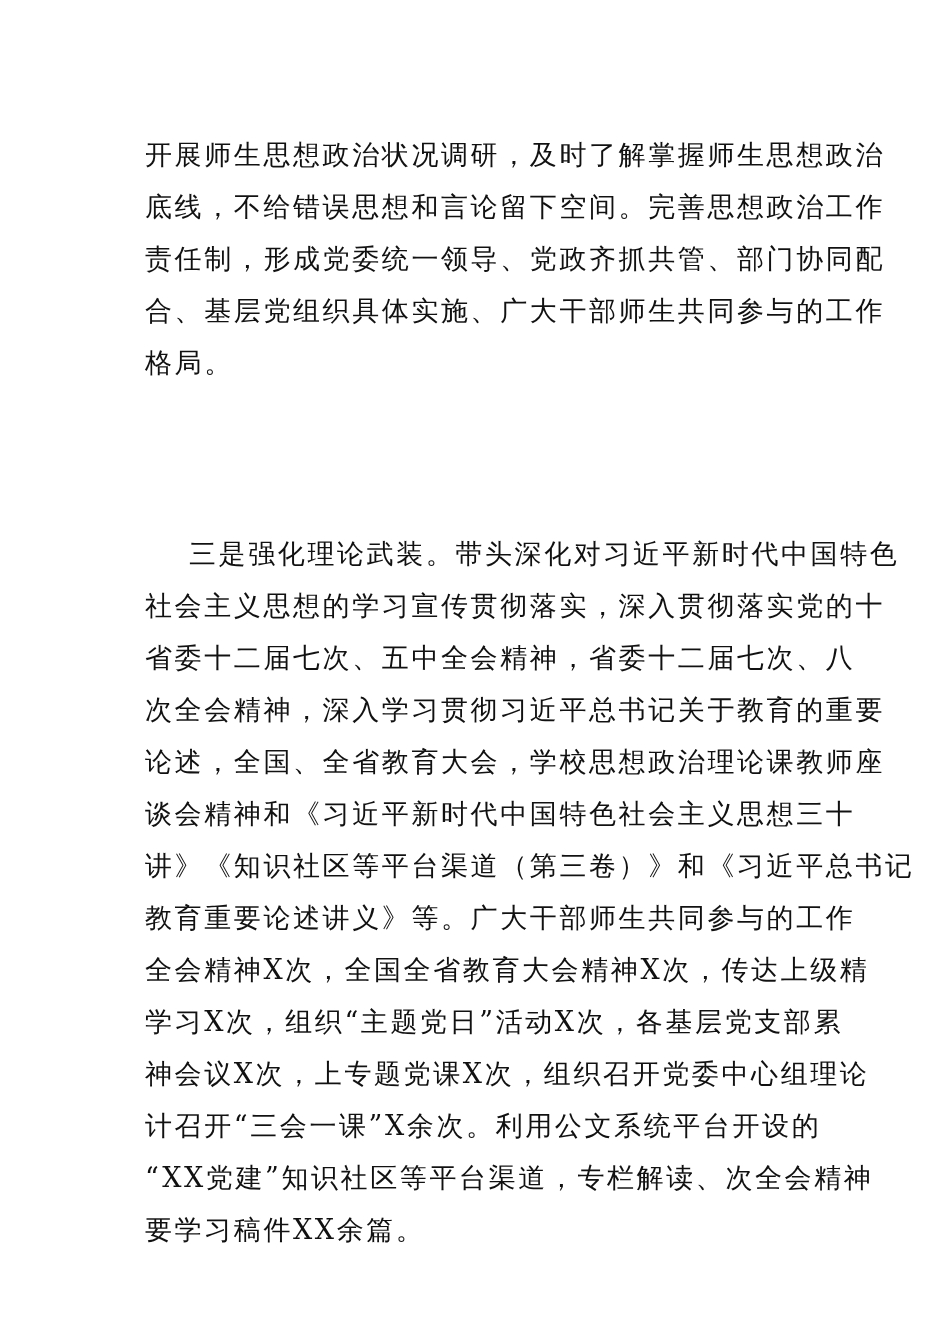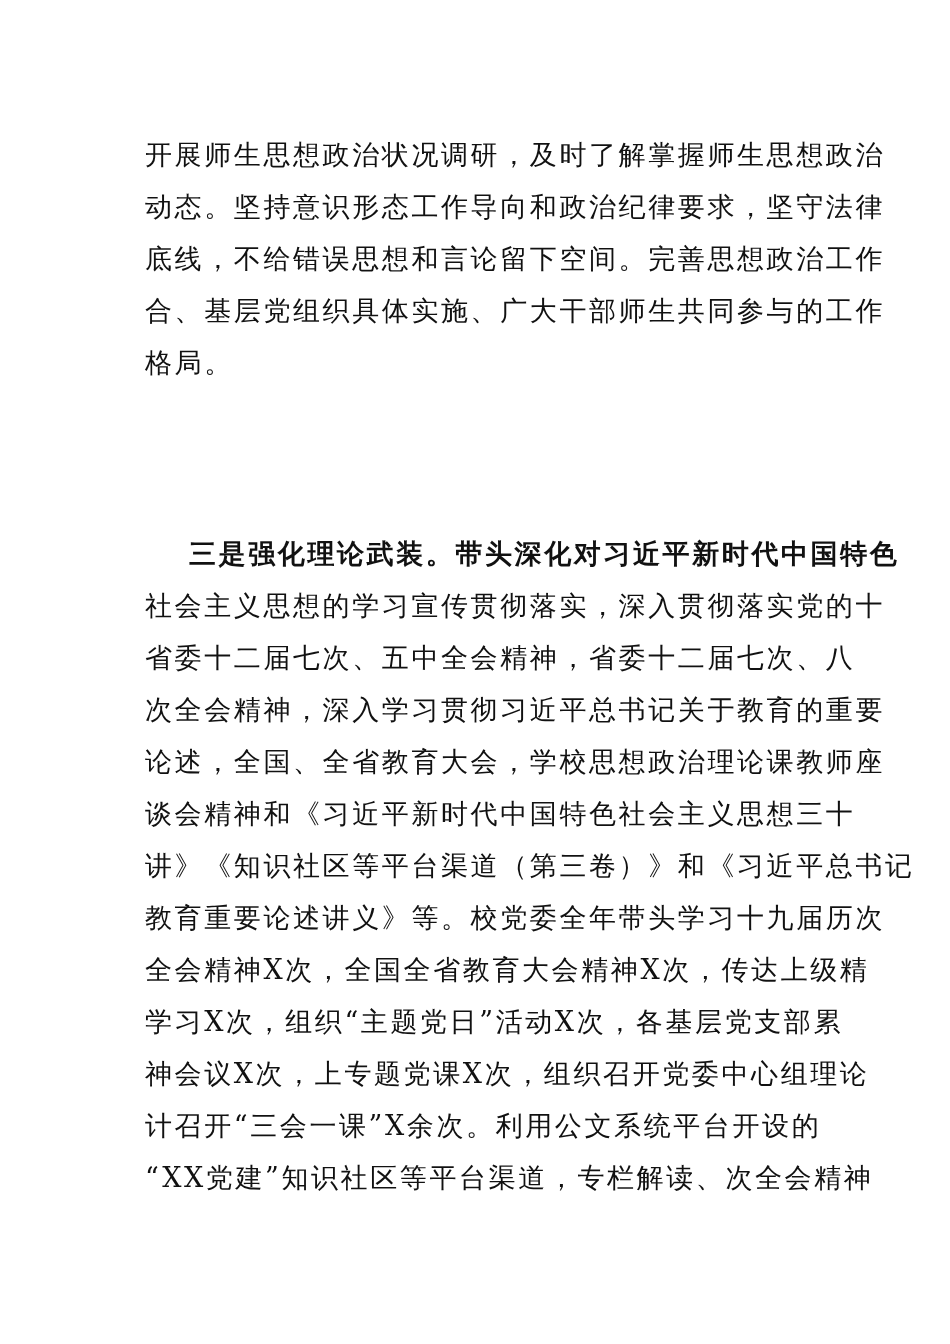--- a/index.html
+++ b/index.html
@@ -30,47 +30,47 @@
     }
     .line {
       height: 52px;
       line-height: 52px;
       font-size: 27px;
       white-space: nowrap;
       letter-spacing: 2.6px;
     }
     .line.indent {
       padding-left: 44px;
-      font-weight: bold;
     }
     #para-1 { top: 125px; }
     #para-2 { top: 524px; }
   </style>
 </head>
 <body>
 
 <div class="page">
 
   <div class="paragraph" id="para-1">
     <div class="line">开展师生思想政治状况调研，及时了解掌握师生思想政治</div>
-    <div class="line">动态。坚持意识形态工作导向和政治纪律要求，坚守法律</div>
     <div class="line">底线，不给错误思想和言论留下空间。完善思想政治工作</div>
+    <div class="line">责任制，形成党委统一领导、党政齐抓共管、部门协同配</div>
     <div class="line">合、基层党组织具体实施、广大干部师生共同参与的工作</div>
     <div class="line">格局。</div>
   </div>
 
   <div class="paragraph" id="para-2">
     <div class="line indent">三是强化理论武装。带头深化对习近平新时代中国特色</div>
     <div class="line">社会主义思想的学习宣传贯彻落实，深入贯彻落实党的十</div>
     <div class="line">省委十二届七次、五中全会精神，省委十二届七次、八</div>
     <div class="line">次全会精神，深入学习贯彻习近平总书记关于教育的重要</div>
     <div class="line">论述，全国、全省教育大会，学校思想政治理论课教师座</div>
     <div class="line">谈会精神和《习近平新时代中国特色社会主义思想三十</div>
     <div class="line">讲》《知识社区等平台渠道（第三卷）》和《习近平总书记</div>
-    <div class="line">教育重要论述讲义》等。校党委全年带头学习十九届历次</div>
+    <div class="line">教育重要论述讲义》等。广大干部师生共同参与的工作</div>
     <div class="line">全会精神X次，全国全省教育大会精神X次，传达上级精</div>
     <div class="line">学习X次，组织“主题党日”活动X次，各基层党支部累</div>
     <div class="line">神会议X次，上专题党课X次，组织召开党委中心组理论</div>
     <div class="line">计召开“三会一课”X余次。利用公文系统平台开设的</div>
     <div class="line">“XX党建”知识社区等平台渠道，专栏解读、次全会精神</div>
+    <div class="line">要学习稿件XX余篇。</div>
   </div>
 
 </div>
 
 </body></html>

